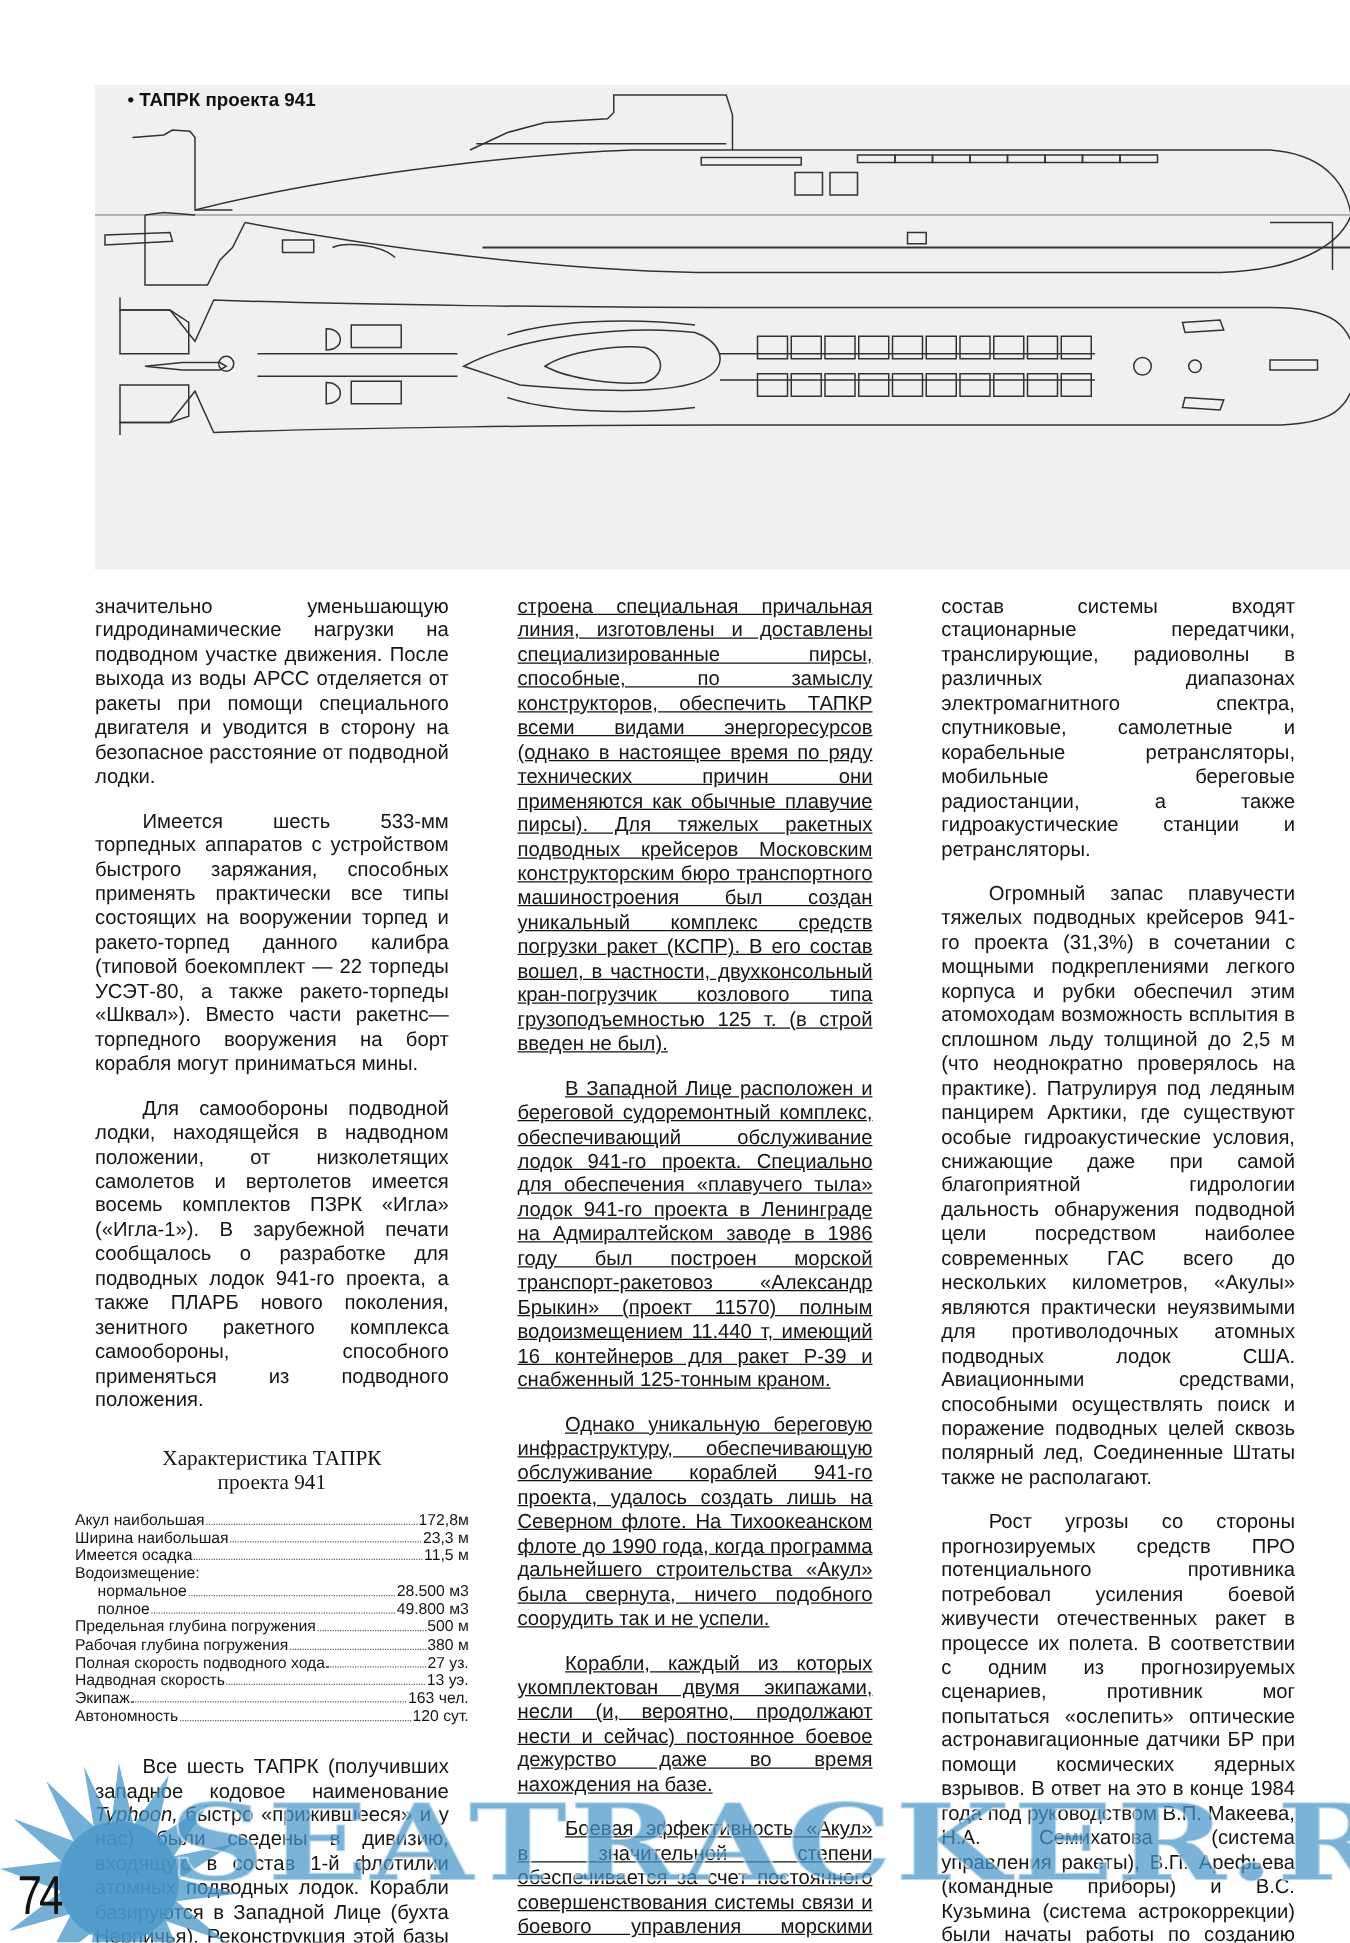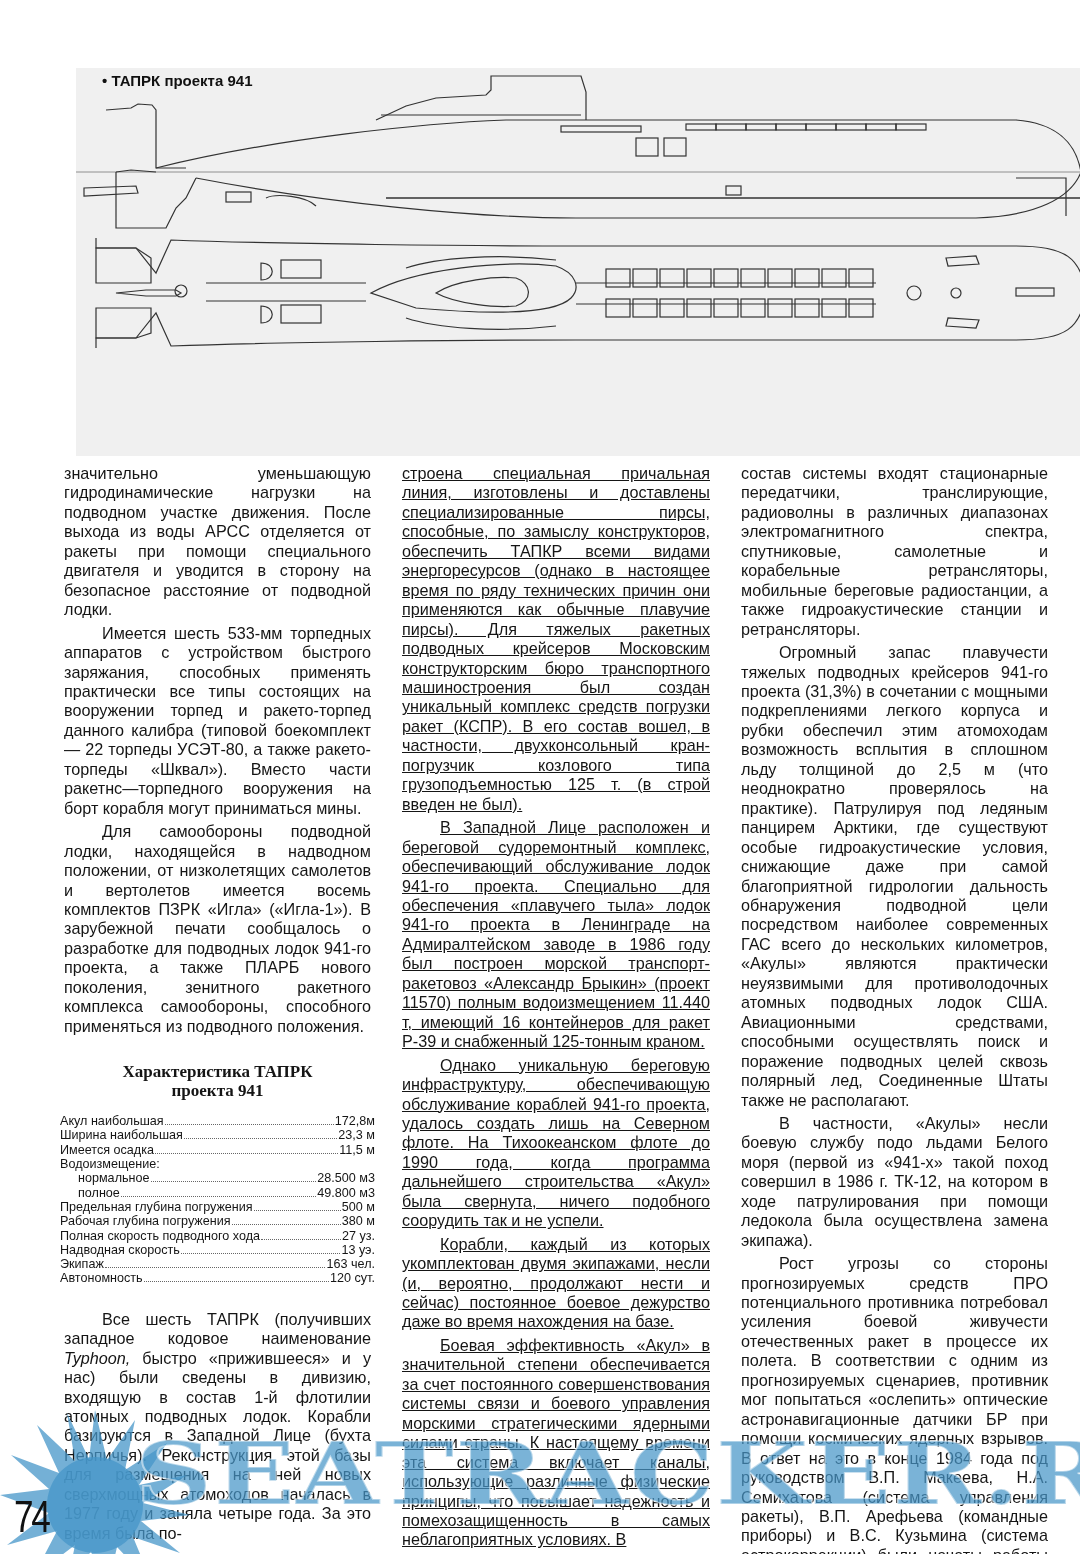--- a/index.html
+++ b/index.html
@@ -9,27 +9,27 @@
   
   .figure { position: absolute; left: 76px; top: 68px; width: 1012px; height: 388px;
             background: #f0f0f0; overflow: hidden; }
   .figure-caption { position: absolute; left: 26px; top: 4px; font-weight: bold;
                     font-size: 15px; color: #111; }
   .figure svg { position: absolute; left: 0; top: 0; }
 
   
   .col { position: absolute; top: 460px; font-size: 16.2px; line-height: 19.45px;
          text-align: justify; color: #151515; }
-  .col p { margin: 4px; text-indent: 38px; }
+  .col p { margin: 16px; text-indent: 38px; }
   .col p.cont { text-indent: 0; }
   .col1 { left: 60px; width: 315px; }
   .col2 { left: 398px; width: 316px; text-decoration: underline; }
   .col3 { left: 737px; width: 315px; }
 
-  .spec-title { font-family: "Liberation Serif", serif; font-weight: bold; font-size: 17px;
+  .spec-title { font-family: "Liberation Serif", serif; font-weight: normal; font-size: 17px;
                 line-height: 19px; text-align: center; margin: 26px 0 14px 0; text-indent: 0; }
   .spec-table { font-size: 12.6px; line-height: 14.3px; }
   .spec-row { display: flex; align-items: baseline; white-space: nowrap; }
   .spec-row .lbl { flex: 0 0 auto; }
   .spec-row .dots { flex: 1 1 auto; border-bottom: 1px dotted #666; margin: 0 1px 3px 1px; min-width: 8px; }
   .spec-row .val { flex: 0 0 auto; }
   .spec-row.indent { padding-left: 18px; }
   .after-spec { margin-top: 24px !important; }
 
   em { }
@@ -210,21 +210,20 @@
   <p class="cont">строена специальная причальная линия, изготовлены и доставлены специализированные пирсы, способные, по замыслу конструкторов, обеспечить ТАПКР всеми видами энергоресурсов (однако в настоящее время по ряду технических причин они применяются как обычные плавучие пирсы). Для тяжелых ракетных подводных крейсеров Московским конструкторским бюро транспортного машиностроения был создан уникальный комплекс средств погрузки ракет (КСПР). В его состав вошел, в частности, двухконсольный кран-погрузчик козлового типа грузоподъемностью 125 т. (в строй введен не был).</p>
   <p>В Западной Лице расположен и береговой судоремонтный комплекс, обеспечивающий обслуживание лодок 941-го проекта. Специально для обеспечения «плавучего тыла» лодок 941-го проекта в Ленинграде на Адмиралтейском заводе в 1986 году был построен морской транспорт-ракетовоз «Александр Брыкин» (проект 11570) полным водоизмещением 11.440 т, имеющий 16 контейнеров для ракет Р-39 и снабженный 125-тонным краном.</p>
   <p>Однако уникальную береговую инфраструктуру, обеспечивающую обслуживание кораблей 941-го проекта, удалось создать лишь на Северном флоте. На Тихоокеанском флоте до 1990 года, когда программа дальнейшего строительства «Акул» была свернута, ничего подобного соорудить так и не успели.</p>
   <p>Корабли, каждый из которых укомплектован двумя экипажами, несли (и, вероятно, продолжают нести и сейчас) постоянное боевое дежурство даже во время нахождения на базе.</p>
   <p>Боевая эффективность «Акул» в значительной степени обеспечивается за счет постоянного совершенствования системы связи и боевого управления морскими стратегическими ядерными силами страны. К настоящему времени эта система включает каналы, использующие различные физические принципы, что повышает надежность и помехозащищенность в самых неблагоприятных условиях. В</p>
 </div>
 
 <div class="col col3">
   <p class="cont">состав системы входят стационарные передатчики, транслирующие, радиоволны в различных диапазонах электромагнитного спектра, спутниковые, самолетные и корабельные ретрансляторы, мобильные береговые радиостанции, а также гидроакустические станции и ретрансляторы.</p>
   <p>Огромный запас плавучести тяжелых подводных крейсеров 941-го проекта (31,3%) в сочетании с мощными подкреплениями легкого корпуса и рубки обеспечил этим атомоходам возможность всплытия в сплошном льду толщиной до 2,5 м (что неоднократно проверялось на практике). Патрулируя под ледяным панцирем Арктики, где существуют особые гидроакустические условия, снижающие даже при самой благоприятной гидрологии дальность обнаружения подводной цели посредством наиболее современных ГАС всего до нескольких километров, «Акулы» являются практически неуязвимыми для противолодочных атомных подводных лодок США. Авиационными средствами, способными осуществлять поиск и поражение подводных целей сквозь полярный лед, Соединенные Штаты также не располагают.</p>
-  <p>В частности, «Акулы» несли боевую службу подо льдами Белого моря (первой из «941-х» такой поход совершил в 1986 г. ТК-12, на котором в ходе патрулирования при помощи ледокола была осуществлена замена экипажа).</p>
   <p>Рост угрозы со стороны прогнозируемых средств ПРО потенциального противника потребовал усиления боевой живучести отечественных ракет в процессе их полета. В соответствии с одним из прогнозируемых сценариев, противник мог попытаться «ослепить» оптические астронавигационные датчики БР при помощи космических ядерных взрывов. В ответ на это в конце 1984 года под руководством В.П. Макеева, Н.А. Семихатова (система управления ракеты), В.П. Арефьева (командные приборы) и В.С. Кузьмина (система астрокоррекции) были начаты работы по созданию стойкого астрокорректора для баллистических ра-</p>
 </div>
 
 <svg class="watermark" viewBox="0 0 1080 169">
   <g transform="translate(95,120)" fill="rgba(70,150,200,0.75)">
     <polygon points="0,-95 12,-45 40,-85 30,-35 72,-62 44,-20 92,-30 48,-2 95,10 46,16 85,48 38,32 58,80 22,42 10,95 -4,46 -30,90 -20,40 -62,72 -38,26 -88,40 -46,8 -95,-10 -46,-16 -84,-50 -36,-32 -58,-80 -20,-44 -28,-92 -6,-46"></polygon>
     <circle r="48"></circle>
   </g>
 </svg>
 <div class="wm-text">SEATRACKER.RU</div>

